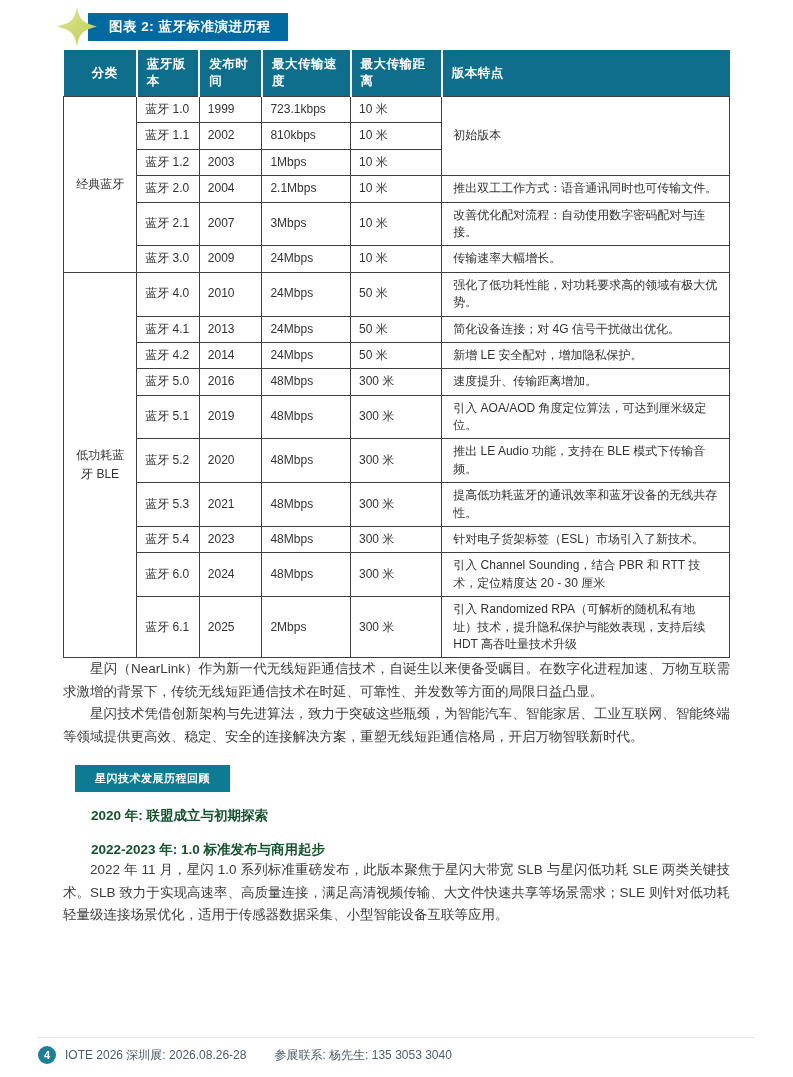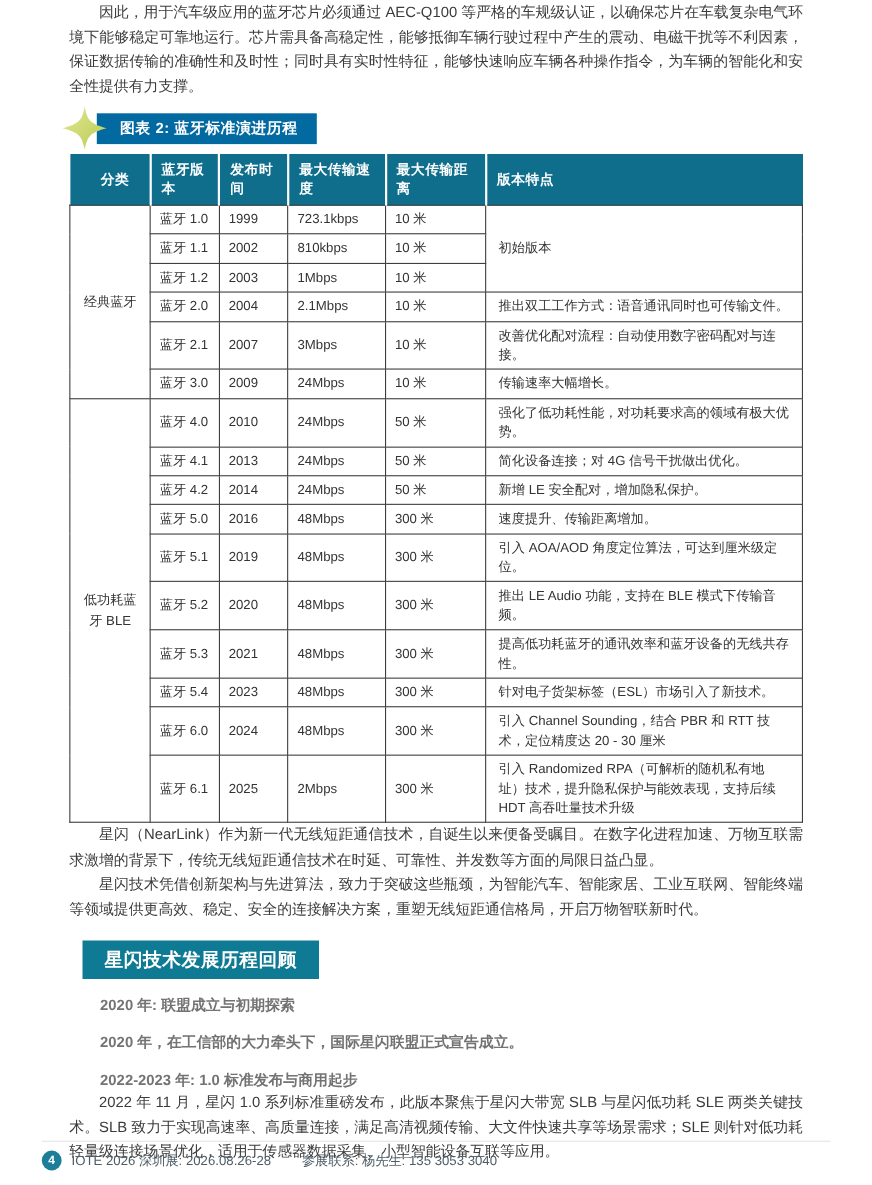--- a/index.html
+++ b/index.html
@@ -47,25 +47,25 @@
   
   h2.sec-heading {
     margin:35px 0 0; font-size:23px; font-weight:bold; color:#0c7897;
     letter-spacing:1px;
   }
   .sec-para1 { margin-top:14px; }
   .sec-para2 { margin-top:12px; }
 
   .history-badge {
     display:inline-block; margin:17px 0 0 12px; background:#0e7a93;
-    color:#fff; font-weight:bold; font-size:17px; padding:6px 20px;
+    color:#fff; font-weight:bold; font-size:11px; padding:6px 20px;
     letter-spacing:0.5px;
   }
   .milestone {
-    margin:15px 0 0 28px; font-weight:bold; color:#737373; font-size:13.5px;
+    margin:15px 0 0 28px; font-weight:bold; color:#14532d; font-size:13.5px;
   }
   .milestone + .milestone { margin-top:16px; }
   .hist-para1 { margin-top:14px; }
 
   
   .footer {
     position:absolute; left:38px; right:38px; bottom:13px;
     border-top:1px solid #e4e4e4; padding-top:8px;
     display:flex; align-items:center; font-size:12px; color:#4e5c66;
   }
@@ -74,21 +74,20 @@
     color:#fff; font-size:11px; font-weight:bold; display:flex;
     align-items:center; justify-content:center; margin-right:9px; flex:none;
   }
   .footer .event { margin-right:28px;text-align:center; }
 </style>
 </head>
 <body>
 
 <div class="content">
 
-  <p class="para intro">因此，用于汽车级应用的蓝牙芯片必须通过 AEC-Q100 等严格的车规级认证，以确保芯片在车载复杂电气环境下能够稳定可靠地运行。芯片需具备高稳定性，能够抵御车辆行驶过程中产生的震动、电磁干扰等不利因素，保证数据传输的准确性和及时性；同时具有实时性特征，能够快速响应车辆各种操作指令，为车辆的智能化和安全性提供有力支撑。</p>
 
   <div class="fig-row">
     <span class="star-wrap">
       <svg width="46" height="42" viewBox="0 0 46 42">
         <defs>
           <linearGradient id="starGrad" x1="0" y1="0" x2="1" y2="1">
             <stop offset="0" stop-color="#dfe794"></stop>
             <stop offset="1" stop-color="#bccb52"></stop>
           </linearGradient>
         </defs>
@@ -233,21 +232,20 @@
       </tbody>
     </table>
 
 
   <p class="para sec-para1">星闪（NearLink）作为新一代无线短距通信技术，自诞生以来便备受瞩目。在数字化进程加速、万物互联需求激增的背景下，传统无线短距通信技术在时延、可靠性、并发数等方面的局限日益凸显。</p>
   <p class="para sec-para2">星闪技术凭借创新架构与先进算法，致力于突破这些瓶颈，为智能汽车、智能家居、工业互联网、智能终端等领域提供更高效、稳定、安全的连接解决方案，重塑无线短距通信格局，开启万物智联新时代。</p>
 
   <div class="history-badge">星闪技术发展历程回顾</div>
 
   <div class="milestone">2020 年: 联盟成立与初期探索</div>
-  <div class="milestone">2020 年，在工信部的大力牵头下，国际星闪联盟正式宣告成立。</div>
   <div class="milestone">2022-2023 年: 1.0 标准发布与商用起步</div>
 
   <p class="para hist-para1">2022 年 11 月，星闪 1.0 系列标准重磅发布，此版本聚焦于星闪大带宽 SLB 与星闪低功耗 SLE 两类关键技术。SLB 致力于实现高速率、高质量连接，满足高清视频传输、大文件快速共享等场景需求；SLE 则针对低功耗轻量级连接场景优化，适用于传感器数据采集、小型智能设备互联等应用。</p>
   
 
 </div>
 
 <div class="footer">
   <span class="page-circle">4</span>
   <span class="event">IOTE 2026 深圳展: 2026.08.26-28</span>

